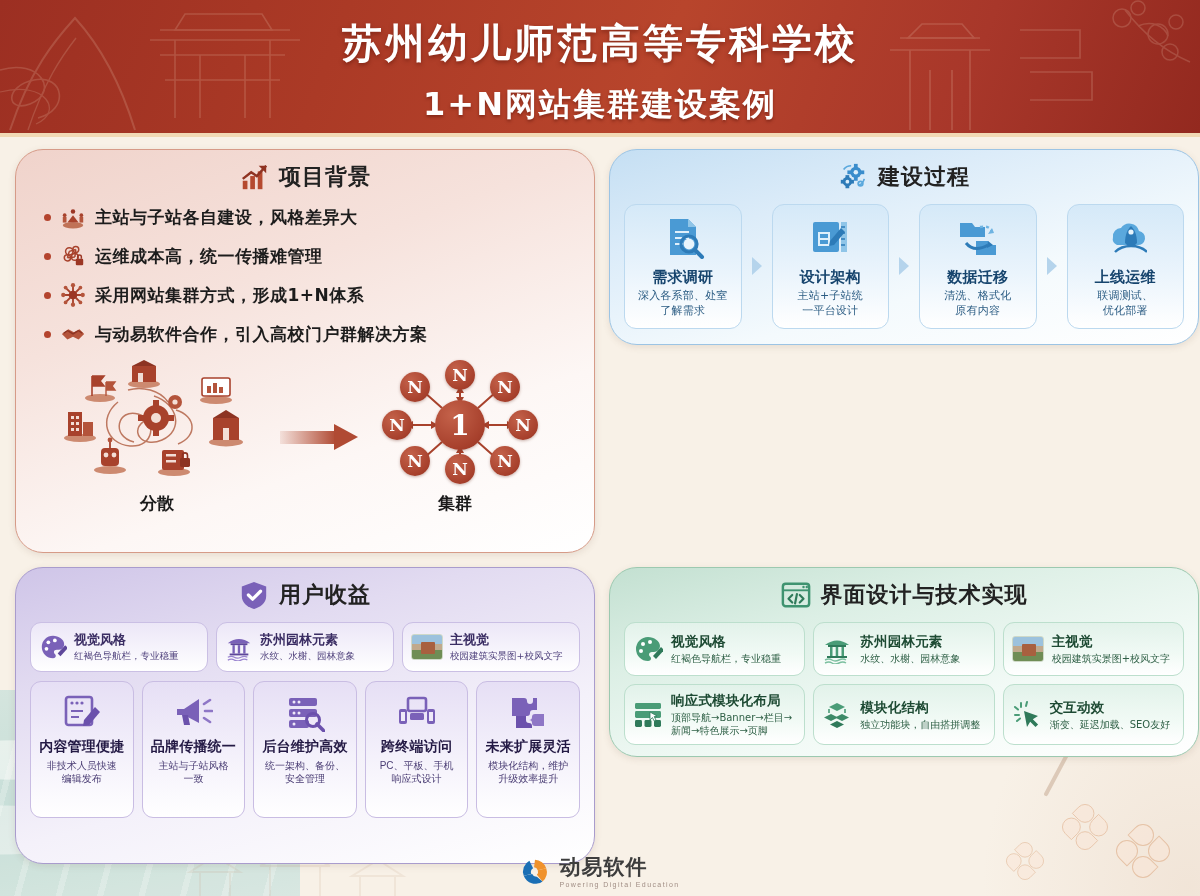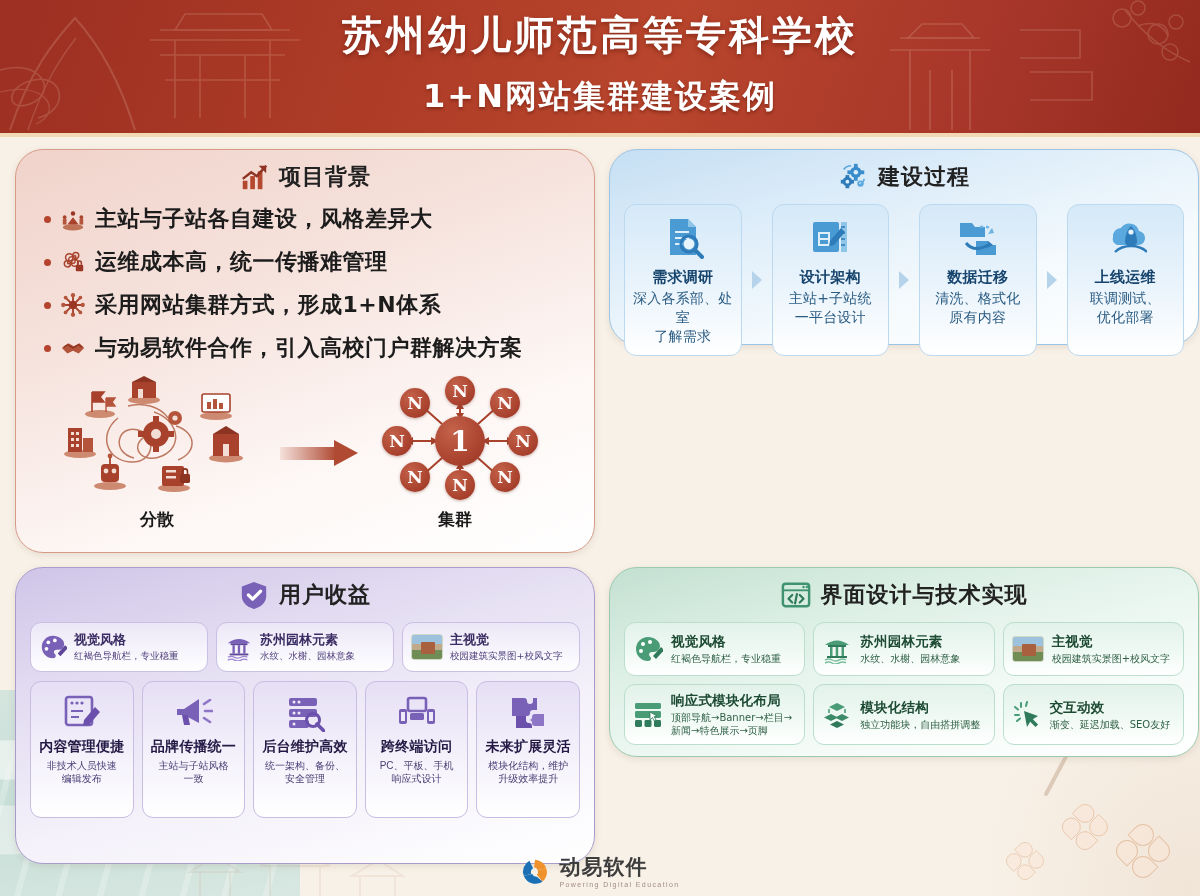--- a/index.html
+++ b/index.html
@@ -45,21 +45,21 @@
   
   .header {
     position: relative; z-index: 3;
     height: 137px; width: 1200px;
     background: linear-gradient(110deg, #9c2f22 0%, #ab3a26 28%, #b8452c 55%, #a8372a 80%, #93291f 100%);
     overflow: hidden;
     border-bottom: 4px solid #f1d9b5;
   }
   .hdr-deco { position:absolute; opacity:.18; }
   .hdr-title-wrap {
-    position: relative; z-index: 4; text-align: center; padding-top: 8px;
+    position: relative; z-index: 4; text-align: center; padding-top: 16px;
   }
   .hdr-title {
     font-size: 40px; font-weight: 700; color: #ffffff; letter-spacing: 3px;
     text-shadow: 0 2px 4px rgba(90,20,10,.55);
     font-family: "DejaVu Sans", "Liberation Sans", sans-serif;
   }
   .hdr-sub {
     margin-top: 12px; font-size: 32px; font-weight: 700; color: #ffffff;
     letter-spacing: 2px; text-shadow: 0 2px 3px rgba(90,20,10,.5);
     font-family: "DejaVu Sans", "Liberation Sans", sans-serif;
@@ -94,21 +94,21 @@
     border: 1.5px solid #d69b88;
     height: 404px;
   }
   .bullets { margin: 2px 0 0 14px; }
   .bullet {
     display:flex; align-items:center; gap:9px; margin-bottom: 13px;
   }
   .bullet .dot { width:7px; height:7px; border-radius:50%; background:#b4442e; flex:0 0 7px; }
   .bullet .bic { width:26px; height:26px; flex:0 0 26px; }
   .bullet .btxt {
-    font-size: 22px; font-weight: 700; color:#1c1c1c; letter-spacing:.5px;
+    font-size: 17px; font-weight: 700; color:#1c1c1c; letter-spacing:.5px;
     font-family: "DejaVu Sans", "Liberation Sans", sans-serif;
   }
   .diagram { position:relative; height:168px; margin-top: 4px; }
   .dia-label {
     position:absolute; font-size:17px; font-weight:700; color:#1a1a1a;
     font-family: "DejaVu Sans","Liberation Sans",sans-serif;
   }
   .node {
     position:absolute; border-radius:50%;
     background: radial-gradient(circle at 35% 30%, #c4624a 0%, #a7402c 70%, #8d3322 100%);
@@ -143,21 +143,21 @@
     flex:1; background: linear-gradient(180deg, #d5e9f8 0%, #eaf4fc 55%, #ffffff 100%);
     border:1px solid #bcd9ef; border-radius:12px;
     padding: 8px 5px 9px; text-align:center; min-width:0;
   }
   .step .sic { width:44px; height:44px; margin: 2px auto 5px; }
   .step .sname {
     font-size:15px; font-weight:700; color:#17456e; letter-spacing:.3px;
     font-family:"DejaVu Sans","Liberation Sans",sans-serif; margin-bottom:2px;
   }
   .step .sdesc {
-    font-size:14px; color:#2b5c83; line-height:1.35; letter-spacing:.2px;
+    font-size:11px; color:#2b5c83; line-height:1.35; letter-spacing:.2px;
     font-family:"DejaVu Sans","Liberation Sans",sans-serif;
   }
   .chev {
     flex:0 0 20px; display:flex; align-items:center; justify-content:center;
   }
   .chev span {
     display:block; width:0;height:0;
     border-top:9px solid transparent; border-bottom:9px solid transparent;
     border-left:10px solid #b5d4ec;
   }

